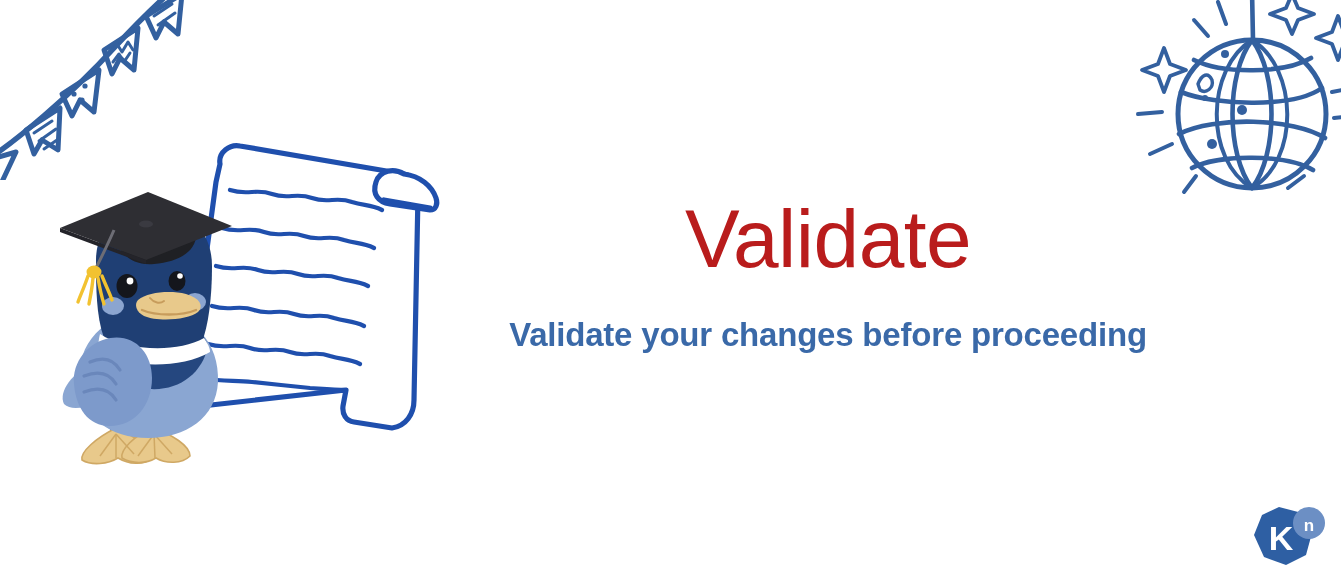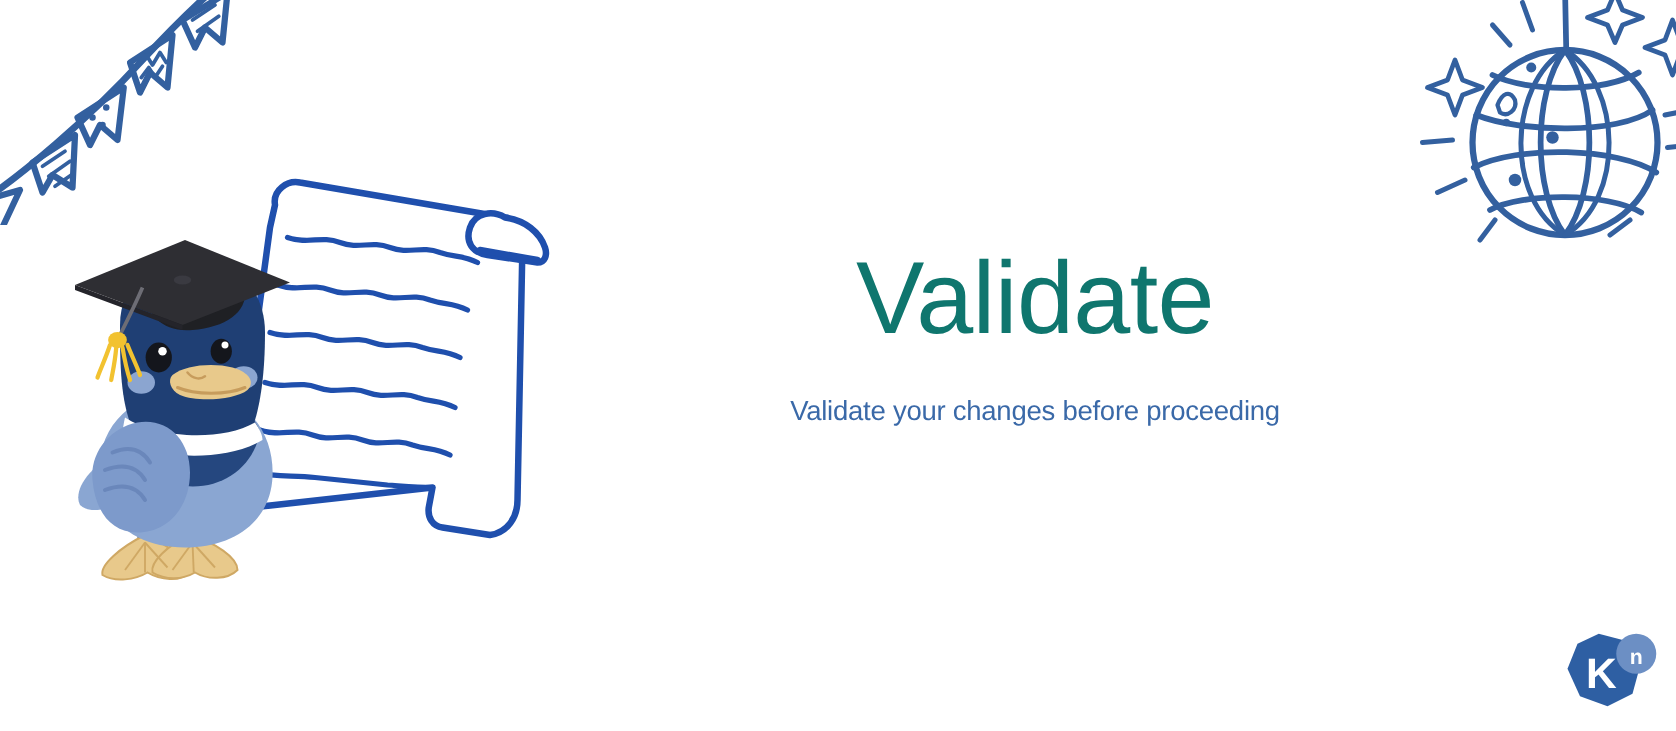--- a/index.html
+++ b/index.html
@@ -37,28 +37,28 @@
     width: 724px;
     text-align: center;
   }
   #hero-title {
     margin: 0;
     font-family: "Liberation Sans", sans-serif;
     font-size: 82px;
     line-height: 1.0;
     font-weight: 300;
     letter-spacing: -0.5px;
-    color: #0f766e;
+    color: #b91c1c;
   }
   #hero-subtitle {
     margin: 36px 0 0 0;
     font-family: "Liberation Sans", sans-serif;
-    font-size: 22px;
+    font-size: 33px;
     line-height: 1.15;
-    font-weight: 400;
+    font-weight: 700;
     letter-spacing: -0.2px;
     color: #3a69a8;
   }
 
   
   #brand-logo {
     position: absolute;
     left: 1248px;
     top: 503px;
     width: 82px;

